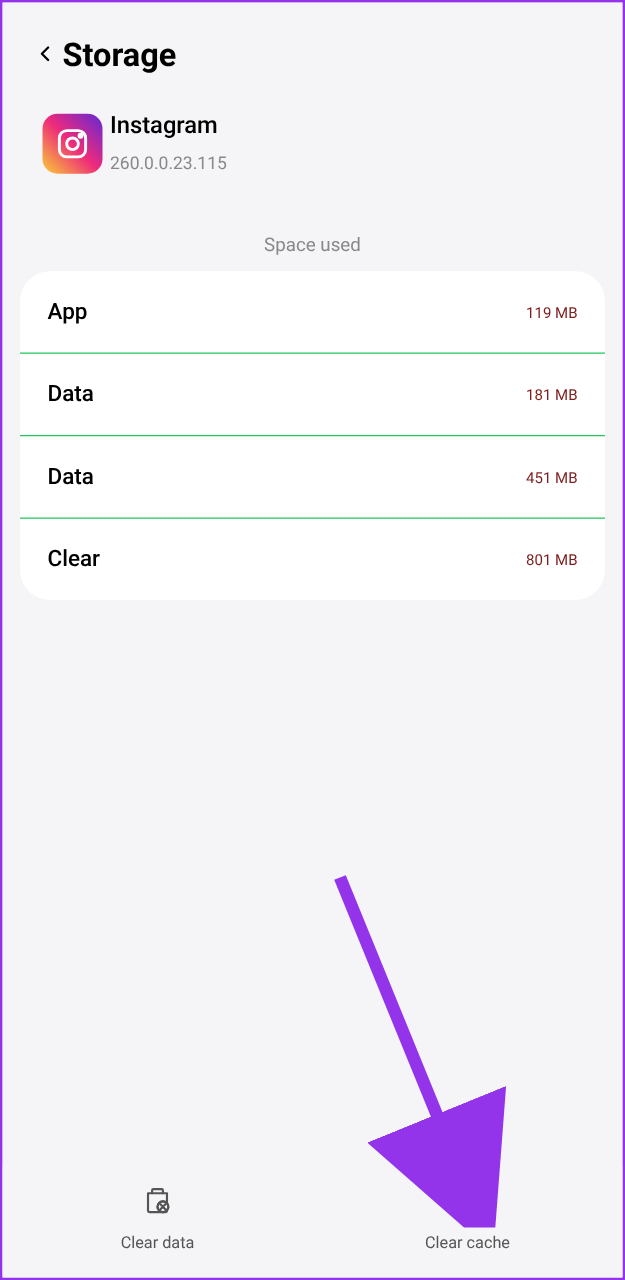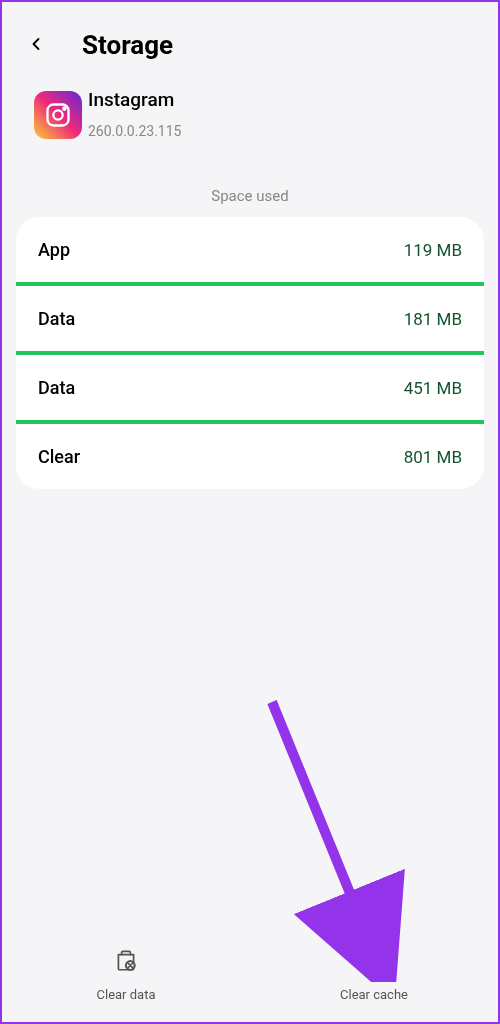--- a/index.html
+++ b/index.html
@@ -16,21 +16,21 @@
       background: #f5f5f7;
       width: 100%;
       height: 100%;
       display: flex;
       flex-direction: column;
     }
     .header {
       display: flex;
       align-items: center;
       padding: 28px 24px 20px 24px;
-      gap: 36px;
+      gap: 4px;
     }
     .back-btn {
       font-size: 26px;
       color: #000;
       cursor: pointer;
       font-weight: 300;
     }
     .title {
       font-size: 26px;
       font-weight: 700;
@@ -71,31 +71,31 @@
       background: #fff;
       border-radius: 24px;
       margin: 0 14px;
       overflow: hidden;
     }
     .row {
       display: flex;
       justify-content: space-between;
       align-items: center;
       padding: 22px 22px;
-      border-bottom: 4px solid #22c55e;
+      border-bottom: 1px solid #22c55e;
     }
     .row:last-child { border-bottom: none; }
     .row-label {
       font-size: 18px;
       color: #000;
       font-weight: 500;
     }
     .row-value {
-      font-size: 17px;
-      color: #14532d;
+      font-size: 12px;
+      color: #7f1d1d;
     }
     .spacer { flex: 1; }
     .bottom-bar {
       display: flex;
       background: #f5f5f7;
       padding: 14px 0 20px 0;
     }
     .bottom-btn {
       flex: 1;
       display: flex;

